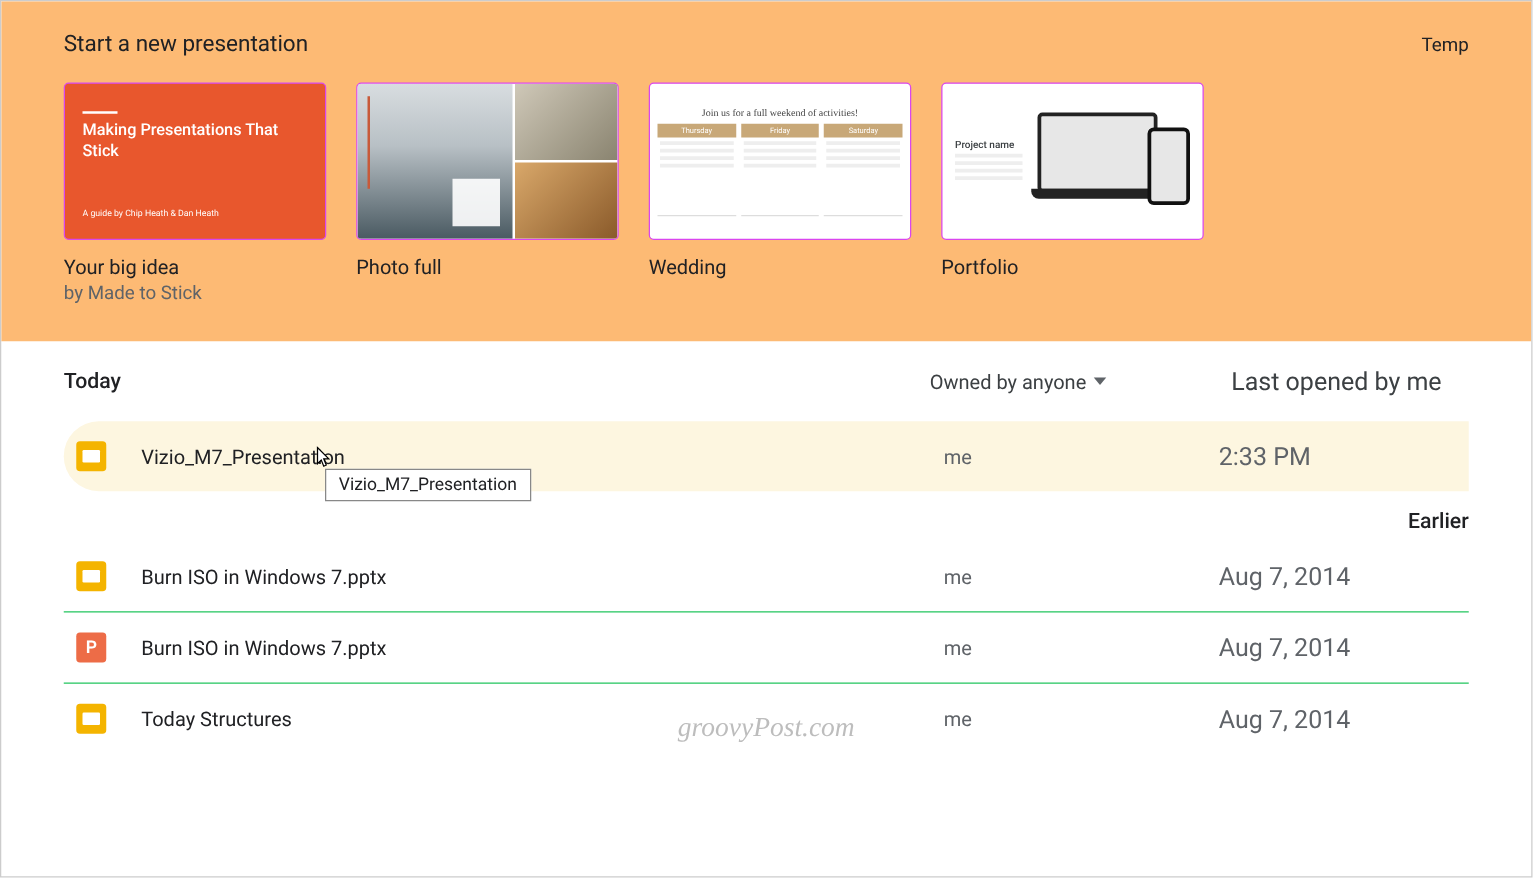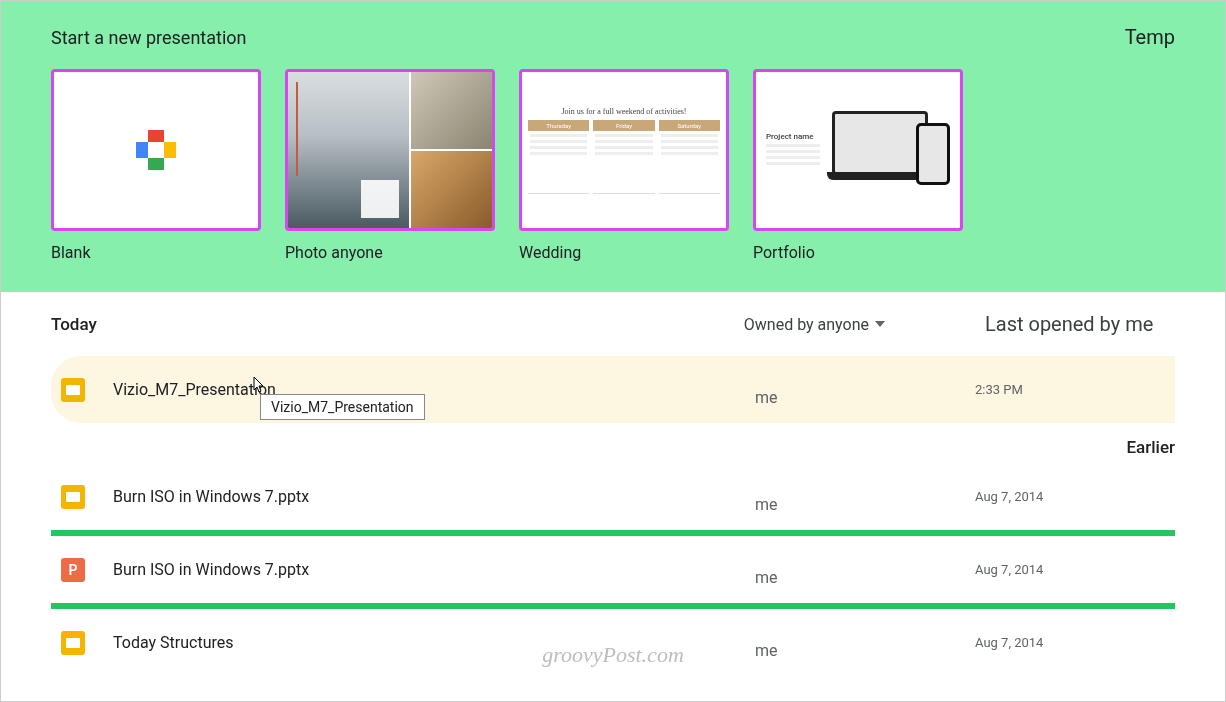--- a/index.html
+++ b/index.html
@@ -6,53 +6,53 @@
   body {
     font-family: 'Google Sans', Roboto, Arial, sans-serif;
     background: #fff;
     width: 1226px;
     height: 702px;
     overflow: hidden;
     border: 1px solid #ccc;
     color: #3c4043;
   }
   .templates-section {
-    background: #86efac;
+    background: #fdba74;
     padding: 24px 50px 30px 50px;
     position: relative;
   }
   .templates-header {
     display: flex;
     justify-content: space-between;
     align-items: center;
     margin-bottom: 20px;
   }
   .templates-title {
     font-size: 18px;
     font-weight: 400;
     color: #202124;
   }
   .templates-link {
-    font-size: 20px;
+    font-size: 15px;
     color: #202124;
   }
   .templates-row {
     display: flex;
     gap: 24px;
   }
   .template-card {
     display: flex;
     flex-direction: column;
     width: 210px;
   }
   .template-thumb {
     width: 210px;
-    height: 162px;
+    height: 126px;
     background: #fff;
-    border: 3px solid #d946ef;
+    border: 1px solid #d946ef;
     border-radius: 4px;
     display: flex;
     align-items: center;
     justify-content: center;
     position: relative;
     overflow: hidden;
   }
   .template-name {
     margin-top: 12px;
     font-size: 16px;
@@ -144,42 +144,42 @@
     font-size: 17px;
     color: #202124;
     font-weight: 500;
     margin: 14px 0 6px 10px;
     text-align: right;
   }
   .file-row {
     display: flex;
     align-items: center;
     padding: 16px 10px;
-    border-bottom: 6px solid #22c55e;
+    border-bottom: 1px solid #22c55e;
     cursor: pointer;
     position: relative;
   }
   .file-row.highlighted {
     background: #fdf6e0;
     border-radius: 30px 0 0 30px;
     border-bottom: none;
   }
   .file-icon {
     width: 24px; height: 24px;
     margin-right: 28px;
     display: flex; align-items: center; justify-content: center;
     border-radius: 3px;
     flex-shrink: 0;
   }
   .slides-icon { background: #f4b400; }
   .slides-icon::after { content:''; width: 14px; height: 10px; background: #fff; border-radius: 1px; }
   .ppt-icon { background: #ed6c47; color: #fff; font-size: 14px; font-weight: 600; }
   .file-name { font-size: 16px; color: #202124; flex: 1; }
-  .file-owner { font-size: 16px; color: #5f6368; width: 220px; margin-top: 16px; }
-  .file-date { font-size: 13px; color: #5f6368; width: 190px; }
+  .file-owner { font-size: 16px; color: #5f6368; width: 220px; }
+  .file-date { font-size: 20px; color: #5f6368; width: 190px; }
 
   .cursor-pointer {
     position: absolute;
     left: 198px;
     top: 20px;
     width: 16px; height: 20px;
     pointer-events: none;
   }
   .cursor-pointer svg { width: 100%; height: 100%; }
 
@@ -210,42 +210,40 @@
 </head>
 <body>
 
 <div class="templates-section">
   <div class="templates-header">
     <div class="templates-title">Start a new presentation</div>
     <div class="templates-link">Temp</div>
   </div>
   <div class="templates-row">
 
+
     <div class="template-card">
-      <div class="template-thumb">
-        <div class="plus-icon">
-          <div class="plus-r"></div>
-            <div class="plus-y"></div>
-            <div class="plus-g"></div>
-            <div class="plus-b"></div>
-        </div>
+      <div class="template-thumb bigidea-thumb">
+        <div class="bigidea-line"></div>
+        <div class="bigidea-title">Making Presentations That Stick</div>
+        <div class="bigidea-sub">A guide by Chip Heath &amp; Dan Heath</div>
       </div>
-      <div class="template-name">Blank</div>
-    </div>
-
+      <div class="template-name">Your big idea</div>
+      <div class="template-subtitle">by Made to Stick</div>
+    </div>
 
     <div class="template-card">
       <div class="template-thumb photo-thumb">
         <div class="photo-grid">
           <div class="photo-big"></div>
           <div class="photo-s1"></div>
           <div class="photo-s2"></div>
         </div>
       </div>
-      <div class="template-name">Photo anyone</div>
+      <div class="template-name">Photo full</div>
     </div>
 
     <div class="template-card">
       <div class="template-thumb wedding-thumb">
         <div class="wedding-hdr">Join us for a full weekend of activities!</div>
         <div class="wedding-cols">
           <div class="wedding-col">
               <div class="wedding-col-h">Thursday</div>
               <div class="wedding-col-body">
                 <div class="line"></div>

